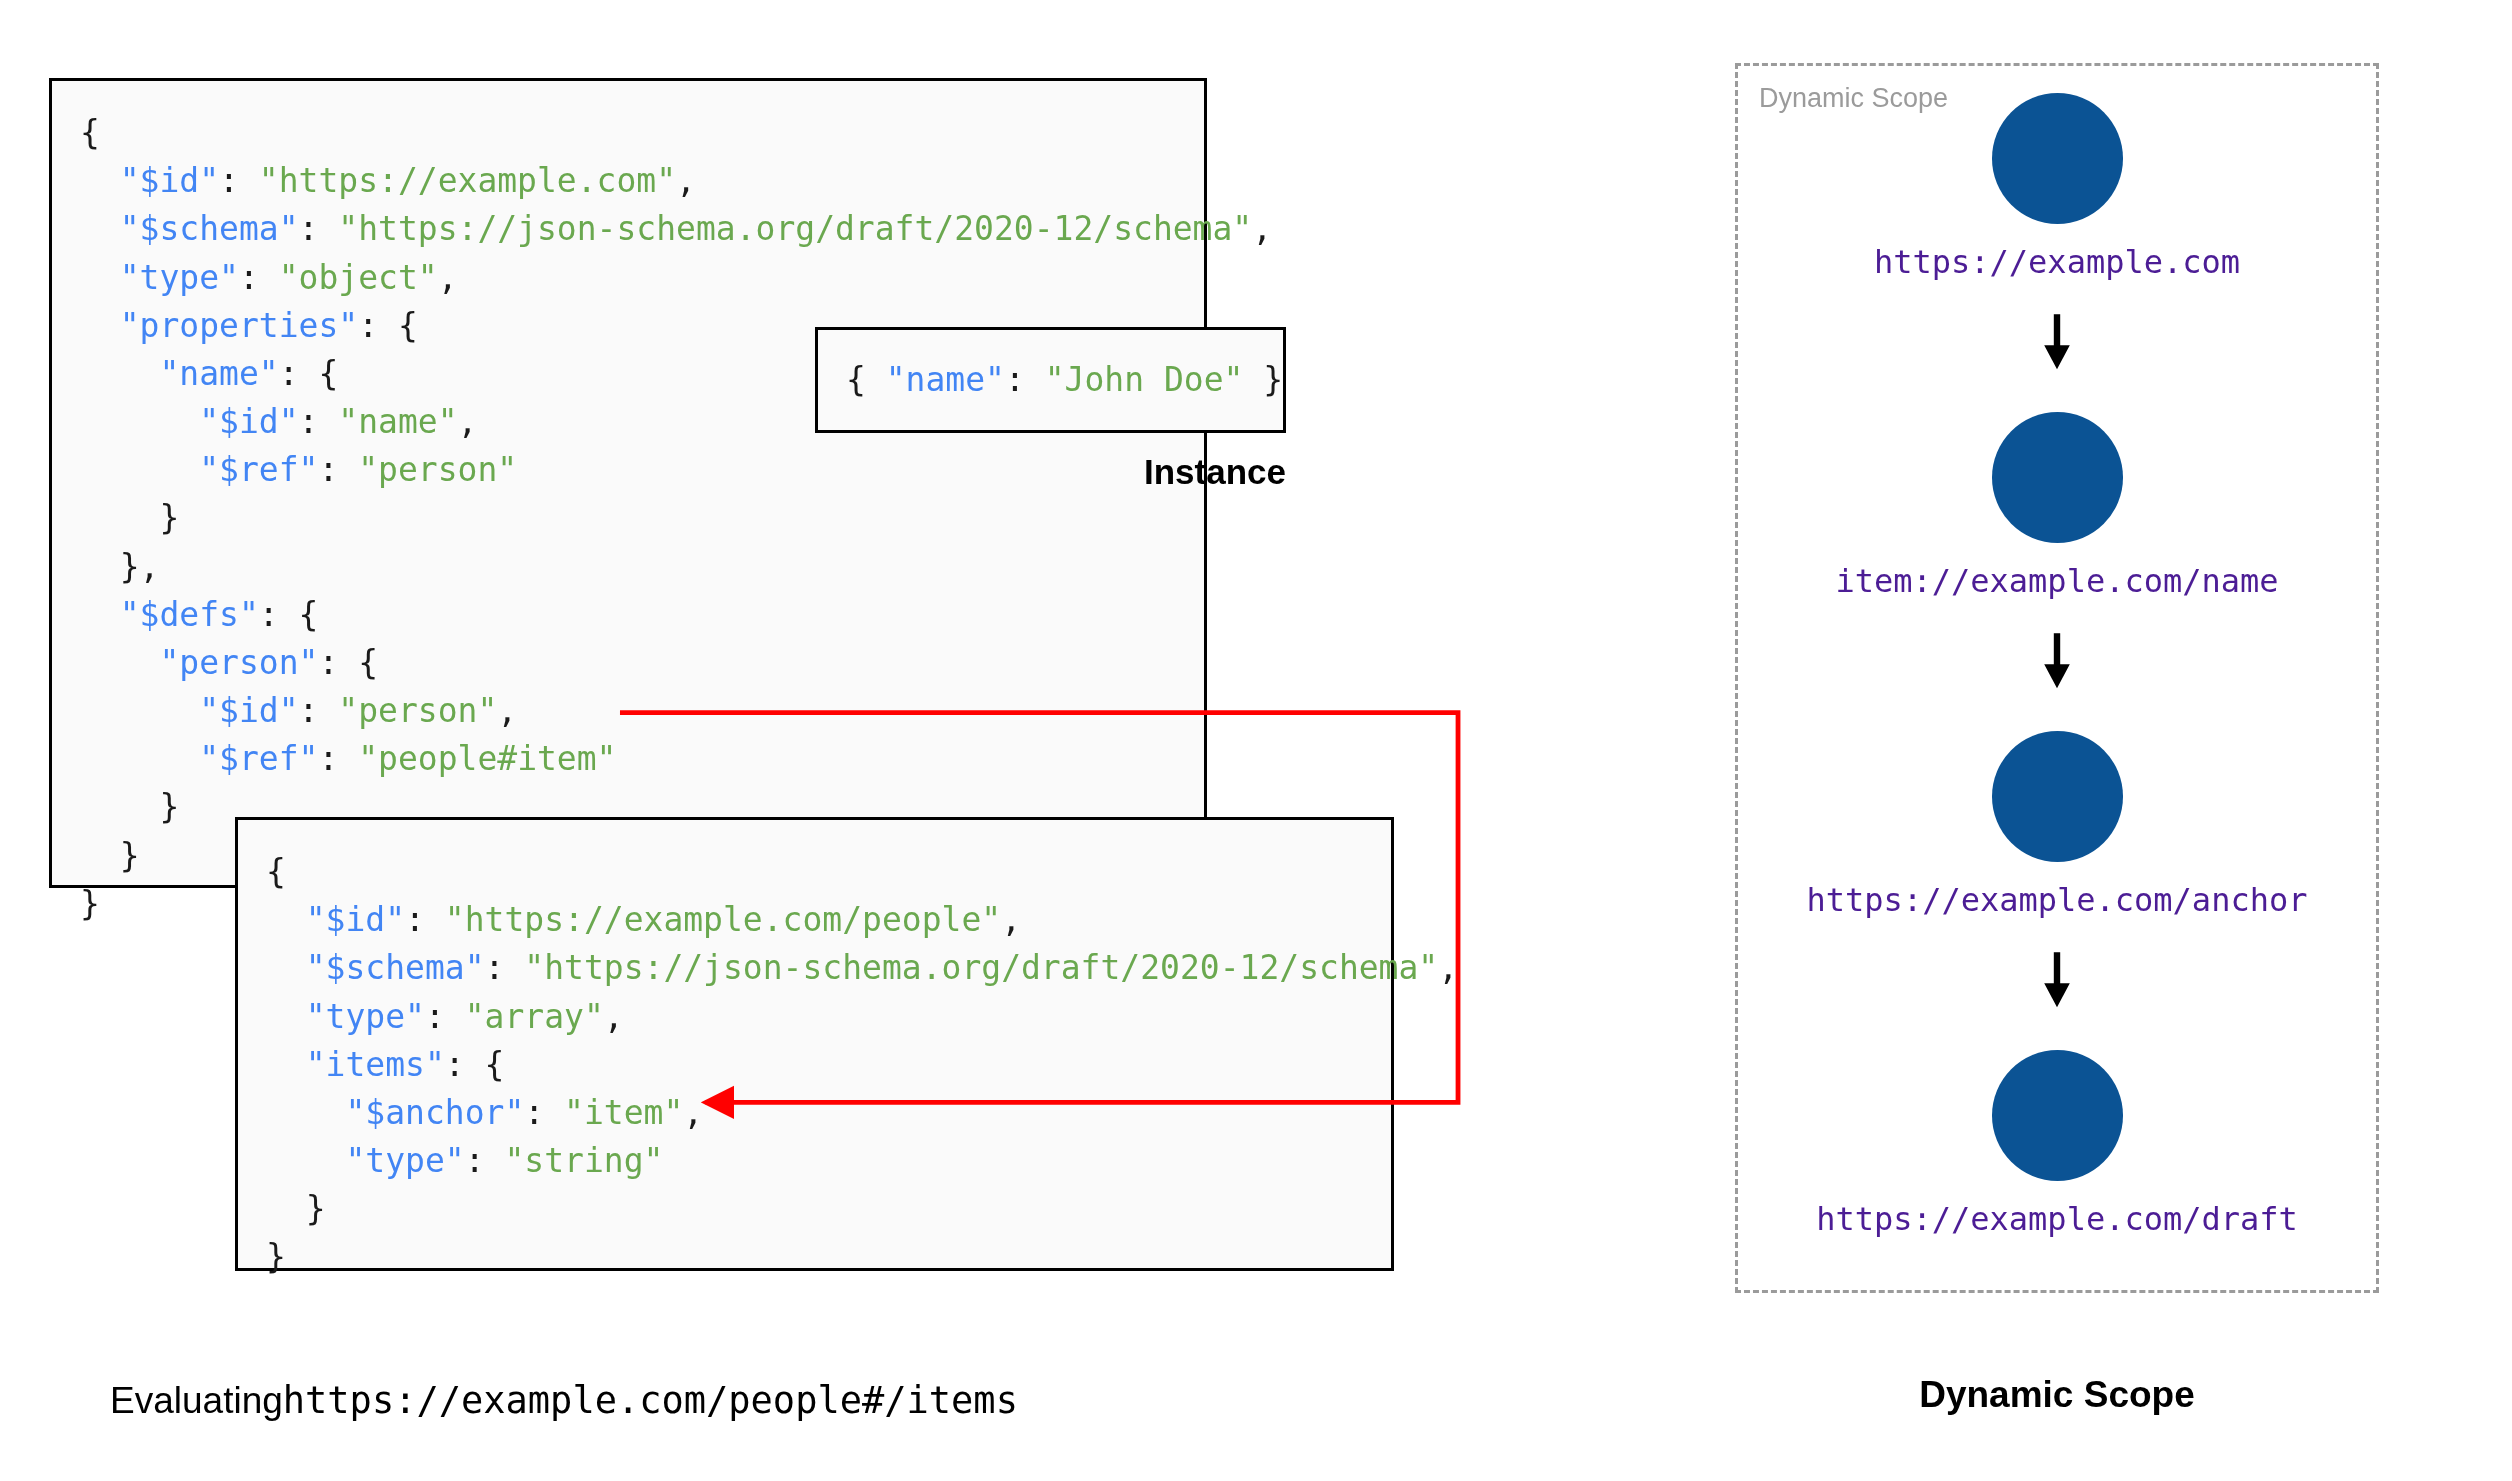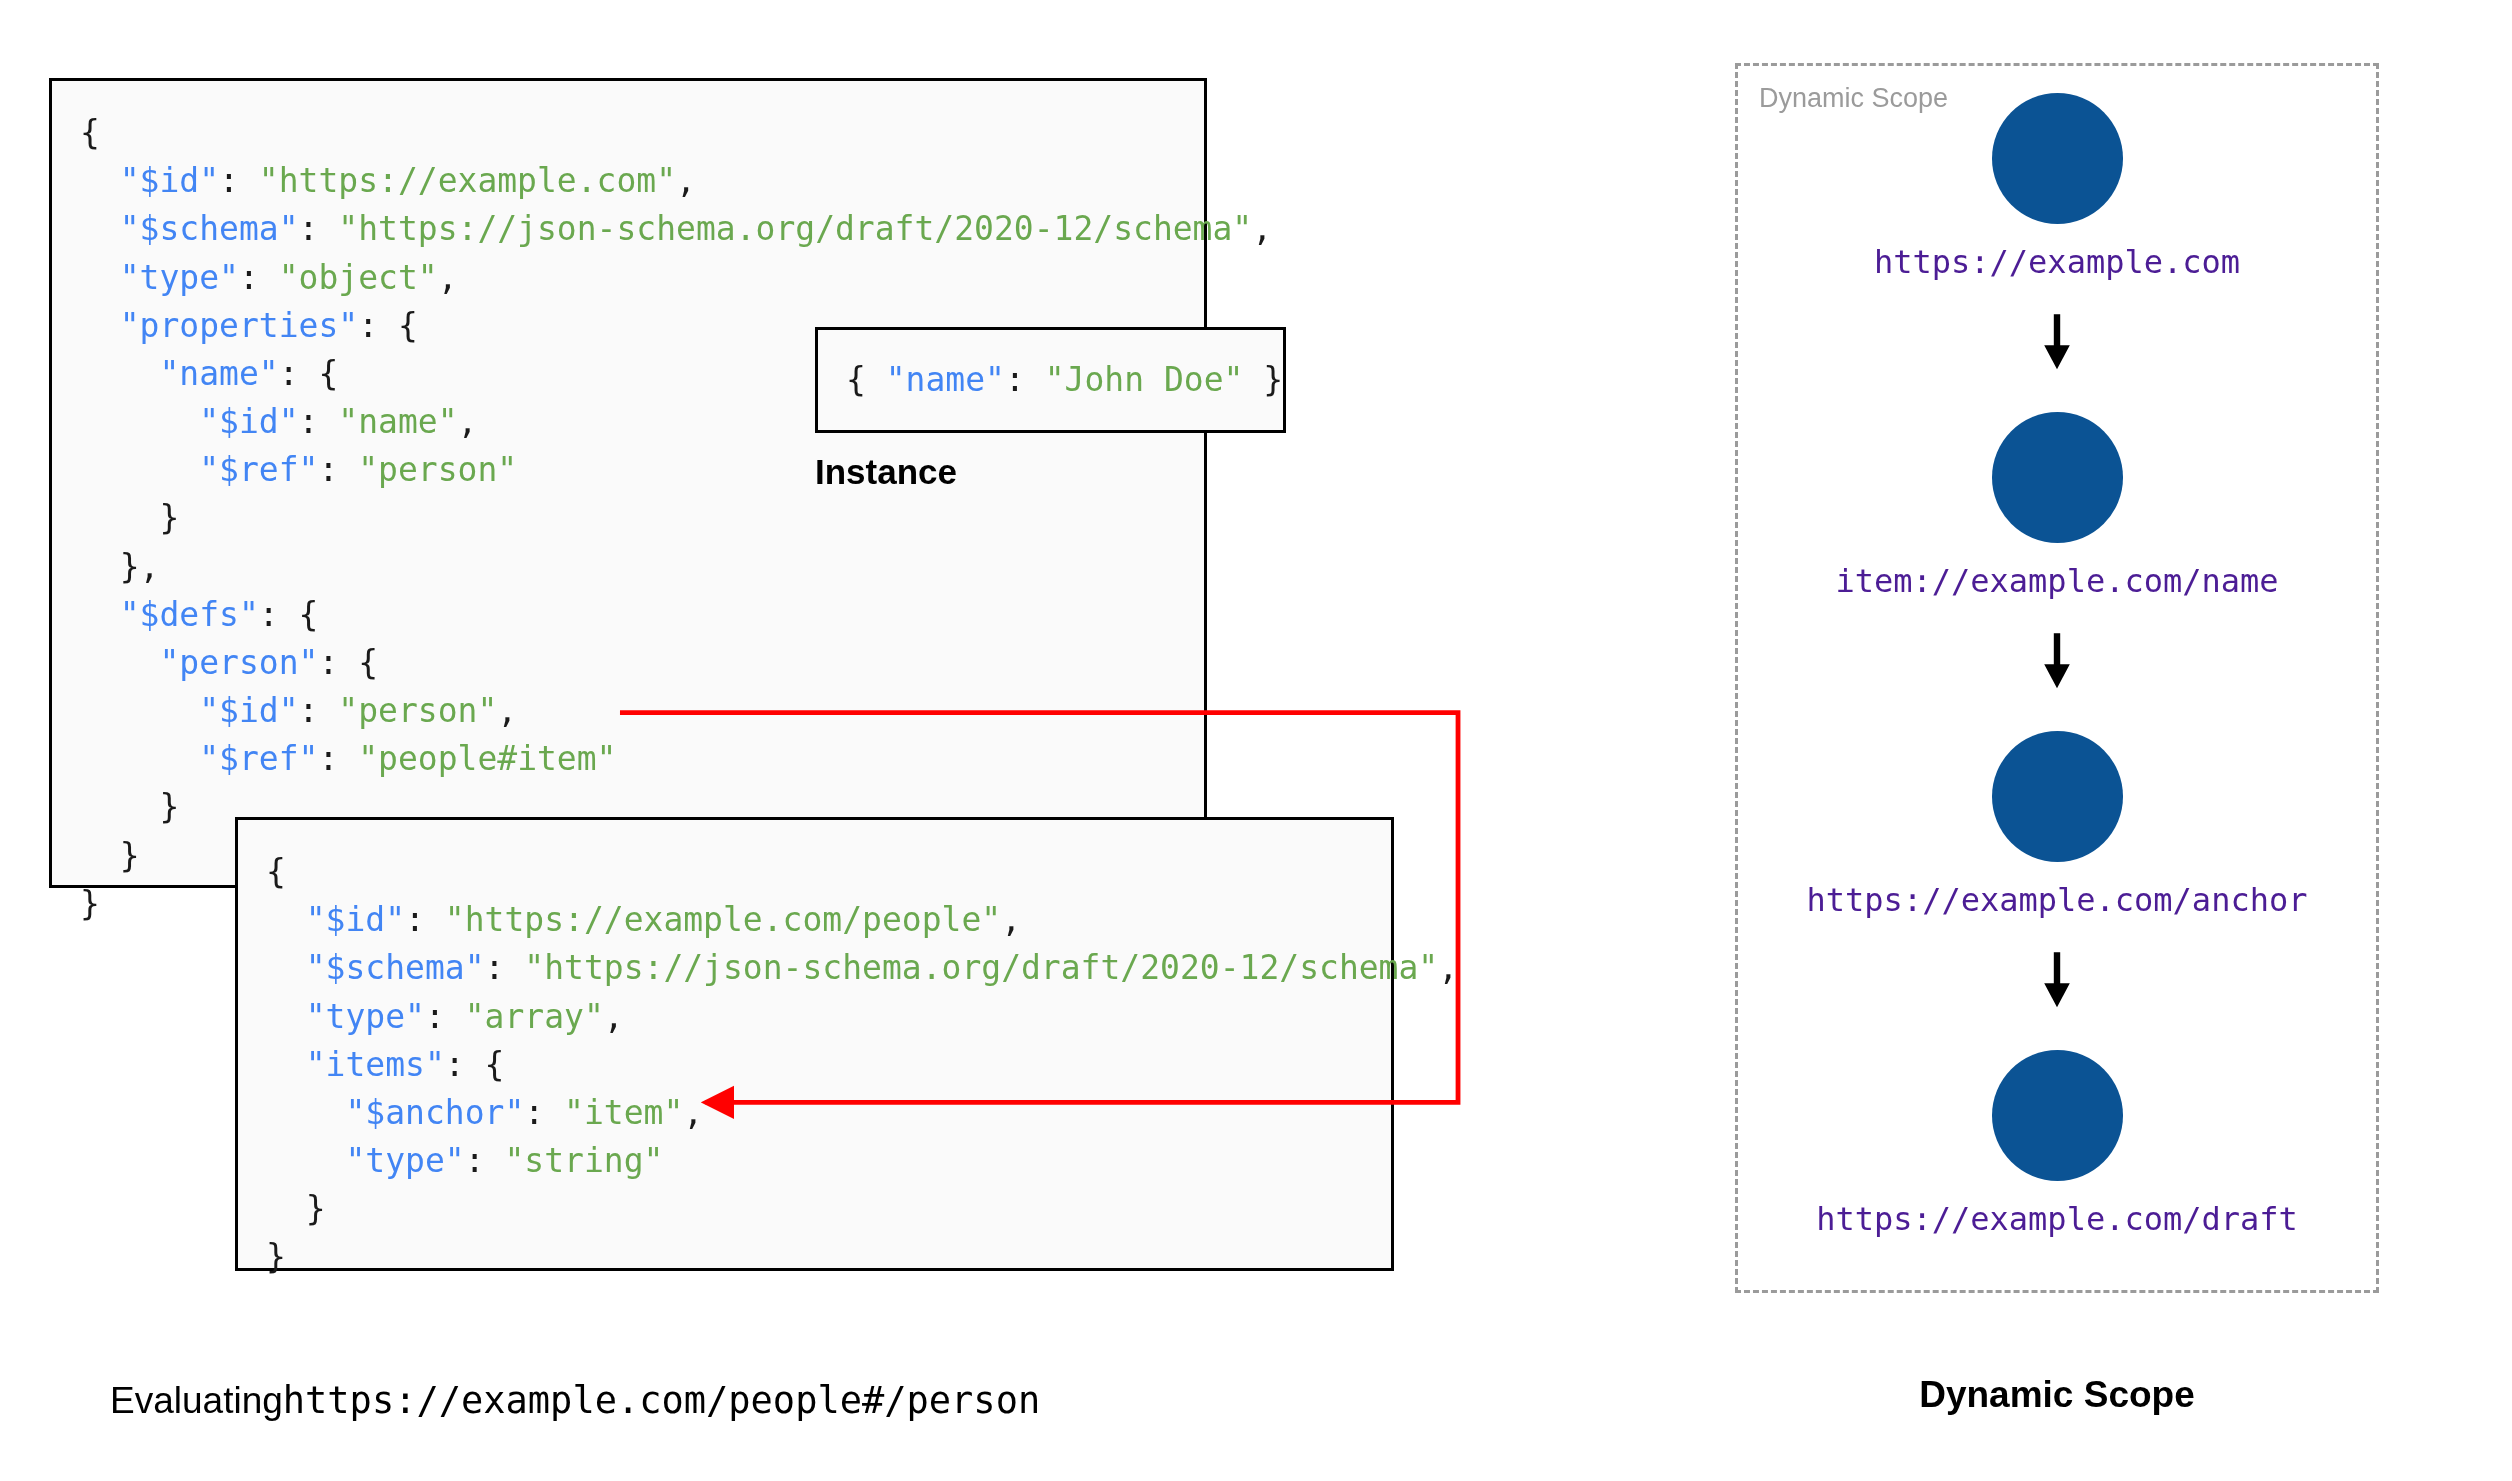--- a/index.html
+++ b/index.html
@@ -62,21 +62,21 @@
   }
   #instance-box pre.code {
     padding-left: 28px;
     font-size: 33px;
   }
   #instance-label {
     position: absolute;
     left: 815px;
     top: 452px;
     width: 471px;
-    text-align: left;
+    text-align: right;
     font-family: "Liberation Sans", sans-serif;
     font-weight: bold;
     font-size: 35px;
     color: #000000;
     z-index: 5;
   }
 
   
   #people-box {
     left: 235px;
@@ -224,21 +224,21 @@
   <svg id="red-arrow" viewBox="0 0 4700 2772">
     <defs>
       <marker id="redhead" markerWidth="7" markerHeight="7" refX="6" refY="3.5" orient="auto" markerUnits="strokeWidth">
         <path d="M7,3.5 L0,0 L0,7 Z" fill="#ff0000"></path>
       </marker>
     </defs>
     <path d="M 1160 1333 L 2728 1333 L 2728 2062 L 1320 2062" fill="none" stroke="#ff0000" stroke-width="9" marker-end="url(#redhead)"></path>
   </svg>
 
   <div id="eval-caption">
-    <span class="bold-label">Evaluating</span><span class="mono-uri">https://example.com/people#/person</span>
+    <span class="bold-label">Evaluating</span><span class="mono-uri">https://example.com/people#/items</span>
   </div>
 
   <div id="scope-panel"></div>
   <div id="scope-title">Dynamic Scope</div>
 
   <div class="scope-node" style="top:93px">
     <div class="scope-circle"></div>
     <div class="scope-label">https://example.com</div>
   </div>
   <div class="scope-arrow" style="top:313px">

